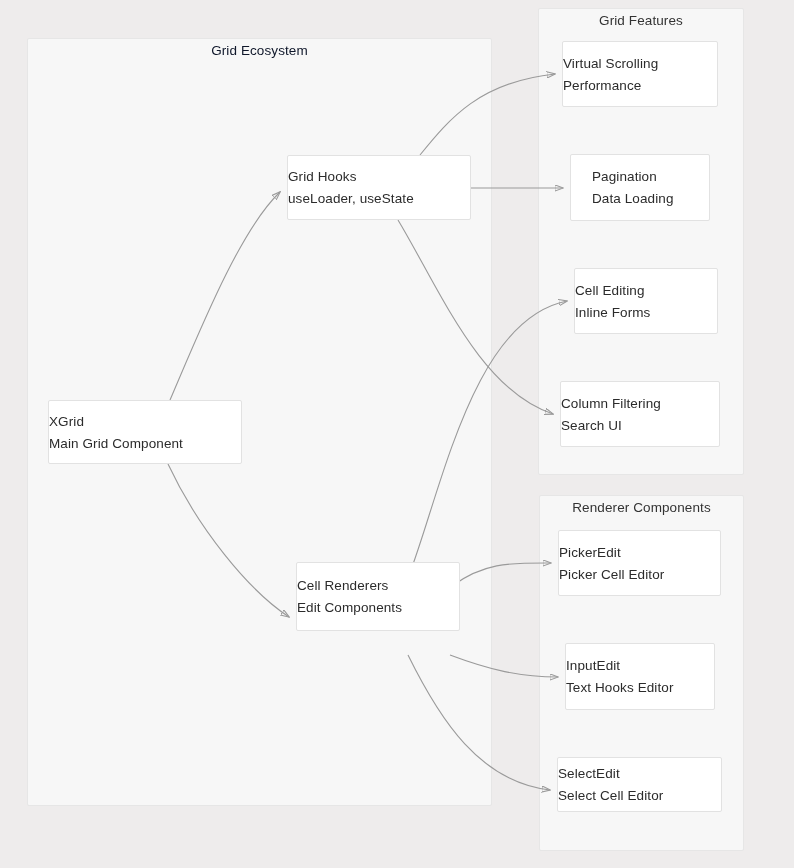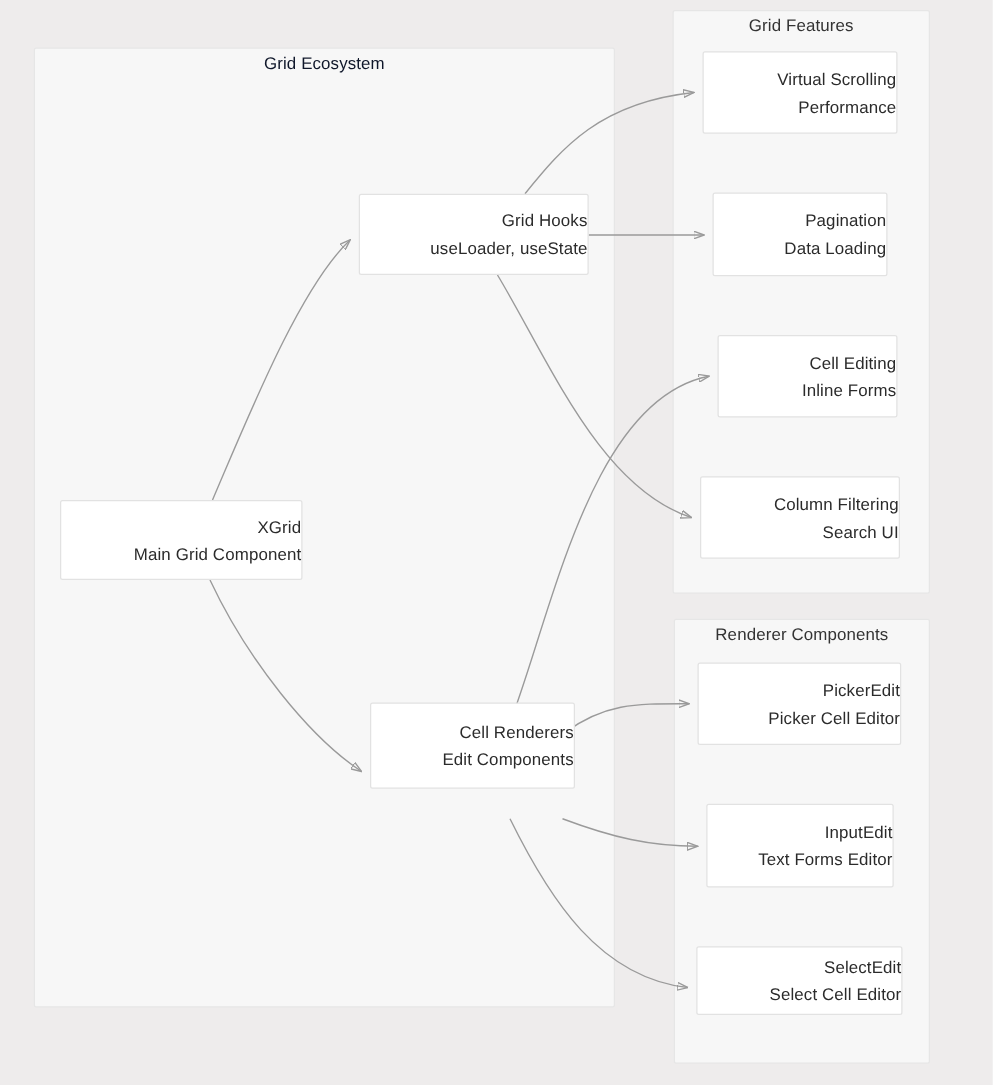--- a/index.html
+++ b/index.html
@@ -29,21 +29,21 @@
   }
 
   .node{
     position:absolute;
     background:#ffffff;
     border:1px solid #e2e2e2;
     border-radius:2px;
     box-sizing:border-box;
     display:flex;
     flex-direction:column;
-    align-items:flex-end;
+    align-items:flex-start;
     justify-content:center;
     gap:3px;
   }
   .node .line{
     font-size:13.5px;
     color:#2b2b2b;
     line-height:19px;
     white-space:nowrap;
     letter-spacing:0.1px;
   }
@@ -128,21 +128,21 @@
     <span class="line">Search UI</span>
   </div>
 
   <div class="node" id="node-picker-edit" style="left: 558px; top: 530px; width: 163px; height: 66px; background: rgb(255, 255, 255); border-color: rgb(226, 226, 226);">
     <span class="line">PickerEdit</span>
     <span class="line">Picker Cell Editor</span>
   </div>
 
   <div class="node" id="node-input-edit" style="left: 565px; top: 643px; width: 150px; height: 67px; background: rgb(255, 255, 255); border-color: rgb(226, 226, 226);">
     <span class="line">InputEdit</span>
-    <span class="line">Text Forms Editor</span>
+    <span class="line">Text Hooks Editor</span>
   </div>
 
   <div class="node" id="node-select-edit" style="left: 557px; top: 757px; width: 165px; height: 55px; background: rgb(255, 255, 255); border-color: rgb(226, 226, 226);">
     <span class="line">SelectEdit</span>
     <span class="line">Select Cell Editor</span>
   </div>
 
 </div>
 
 </body></html>

